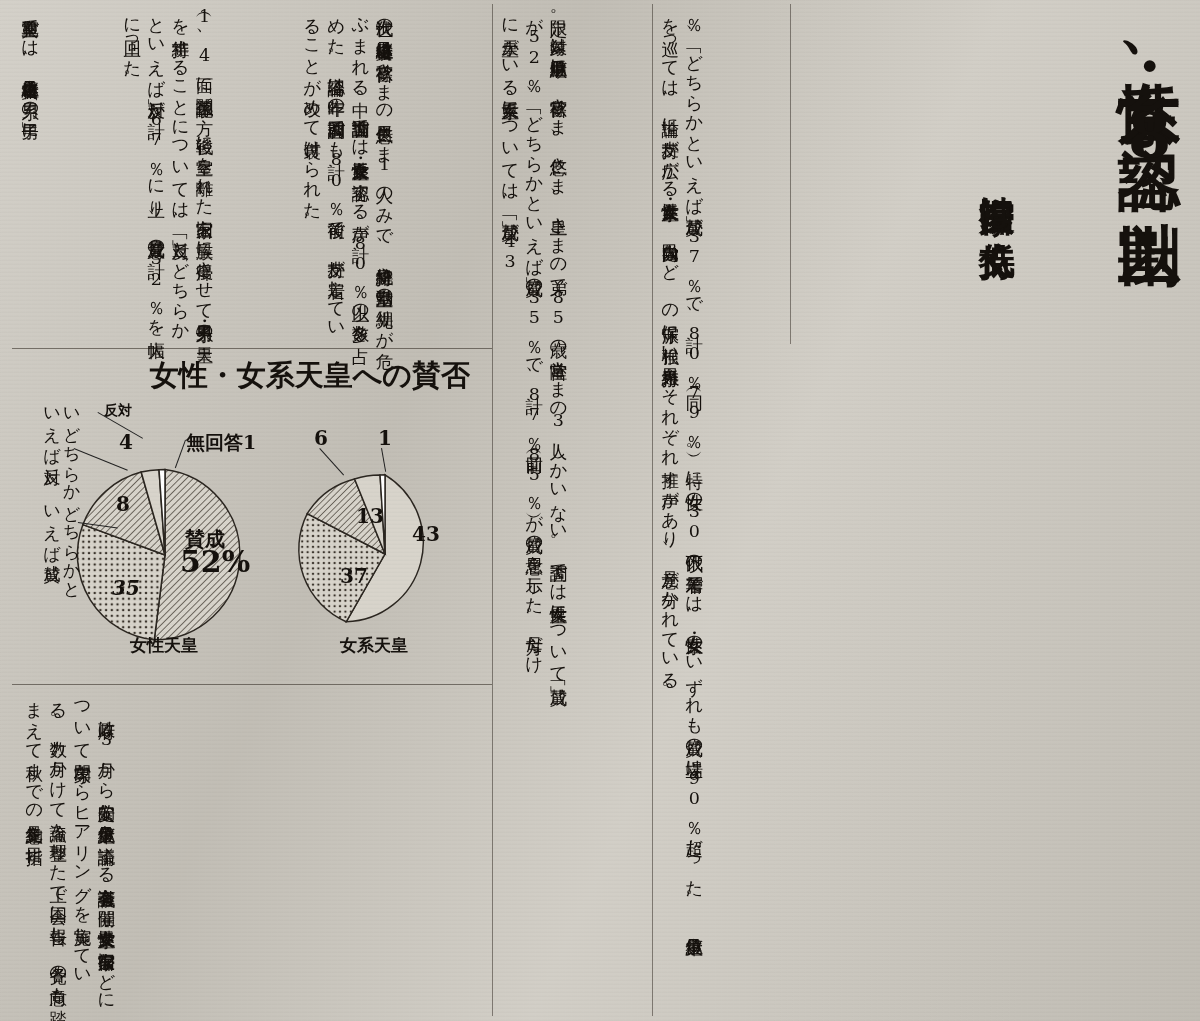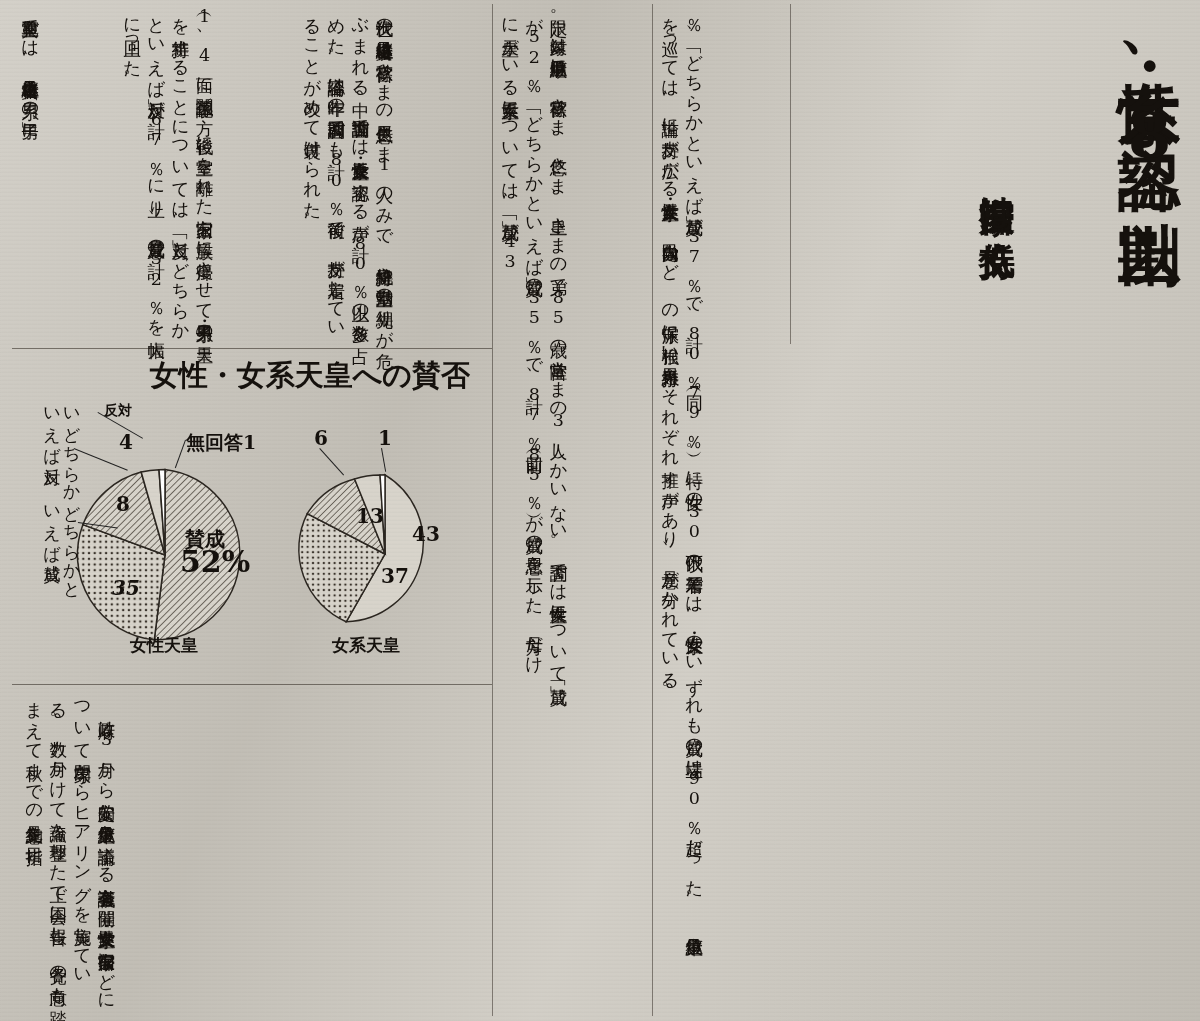--- a/index.html
+++ b/index.html
@@ -212,25 +212,25 @@
       <path d="M100,100 L56.9,175.3 A88,88 0 0,1 13.6,55.2 Z" fill="url(#dots)" stroke="#2b2620" stroke-width="1.6"></path>
 
       <path d="M100,100 L13.6,55.2 A88,88 0 0,1 66.2,16.7 Z" fill="url(#hatch)" stroke="#2b2620" stroke-width="1.6"></path>
 
       <path d="M100,100 L66.2,16.7 A88,88 0 0,1 94.5,12.2 Z" fill="#d8d4cb" stroke="#2b2620" stroke-width="1.6"></path>
 
       <path d="M100,100 L94.5,12.2 A88,88 0 0,1 100,12 Z" fill="#ffffff" stroke="#2b2620" stroke-width="1.6"></path>
     </svg>
 
     <div class="pie-label" style="left:392px;top:170px;">43</div>
-    <div class="pie-label" style="left:320px;top:212px;margin-left:41px;">37</div>
+    <div class="pie-label" style="left:320px;top:212px;">37</div>
     <div class="pie-label" style="left:312px;top:152px;margin-left:24px;">13</div>
     <div class="pie-label" style="left:294px;top:74px;">6</div>
     <div class="pie-label" style="left:358px;top:74px;">1</div>
 
     <div class="lead-line" style="left:300px;top:96px;width:36px;transform:rotate(48deg);"></div>
     <div class="lead-line" style="left:362px;top:96px;width:24px;transform:rotate(80deg);"></div>
 
-    <div class="pie-caption" style="left:312px;top:282px;">女系天皇</div>
+    <div class="pie-caption" style="left:320px;top:282px;">女系天皇</div>
   </div>
 
   <div class="grain"></div>
 </div>
 
 </body></html>

